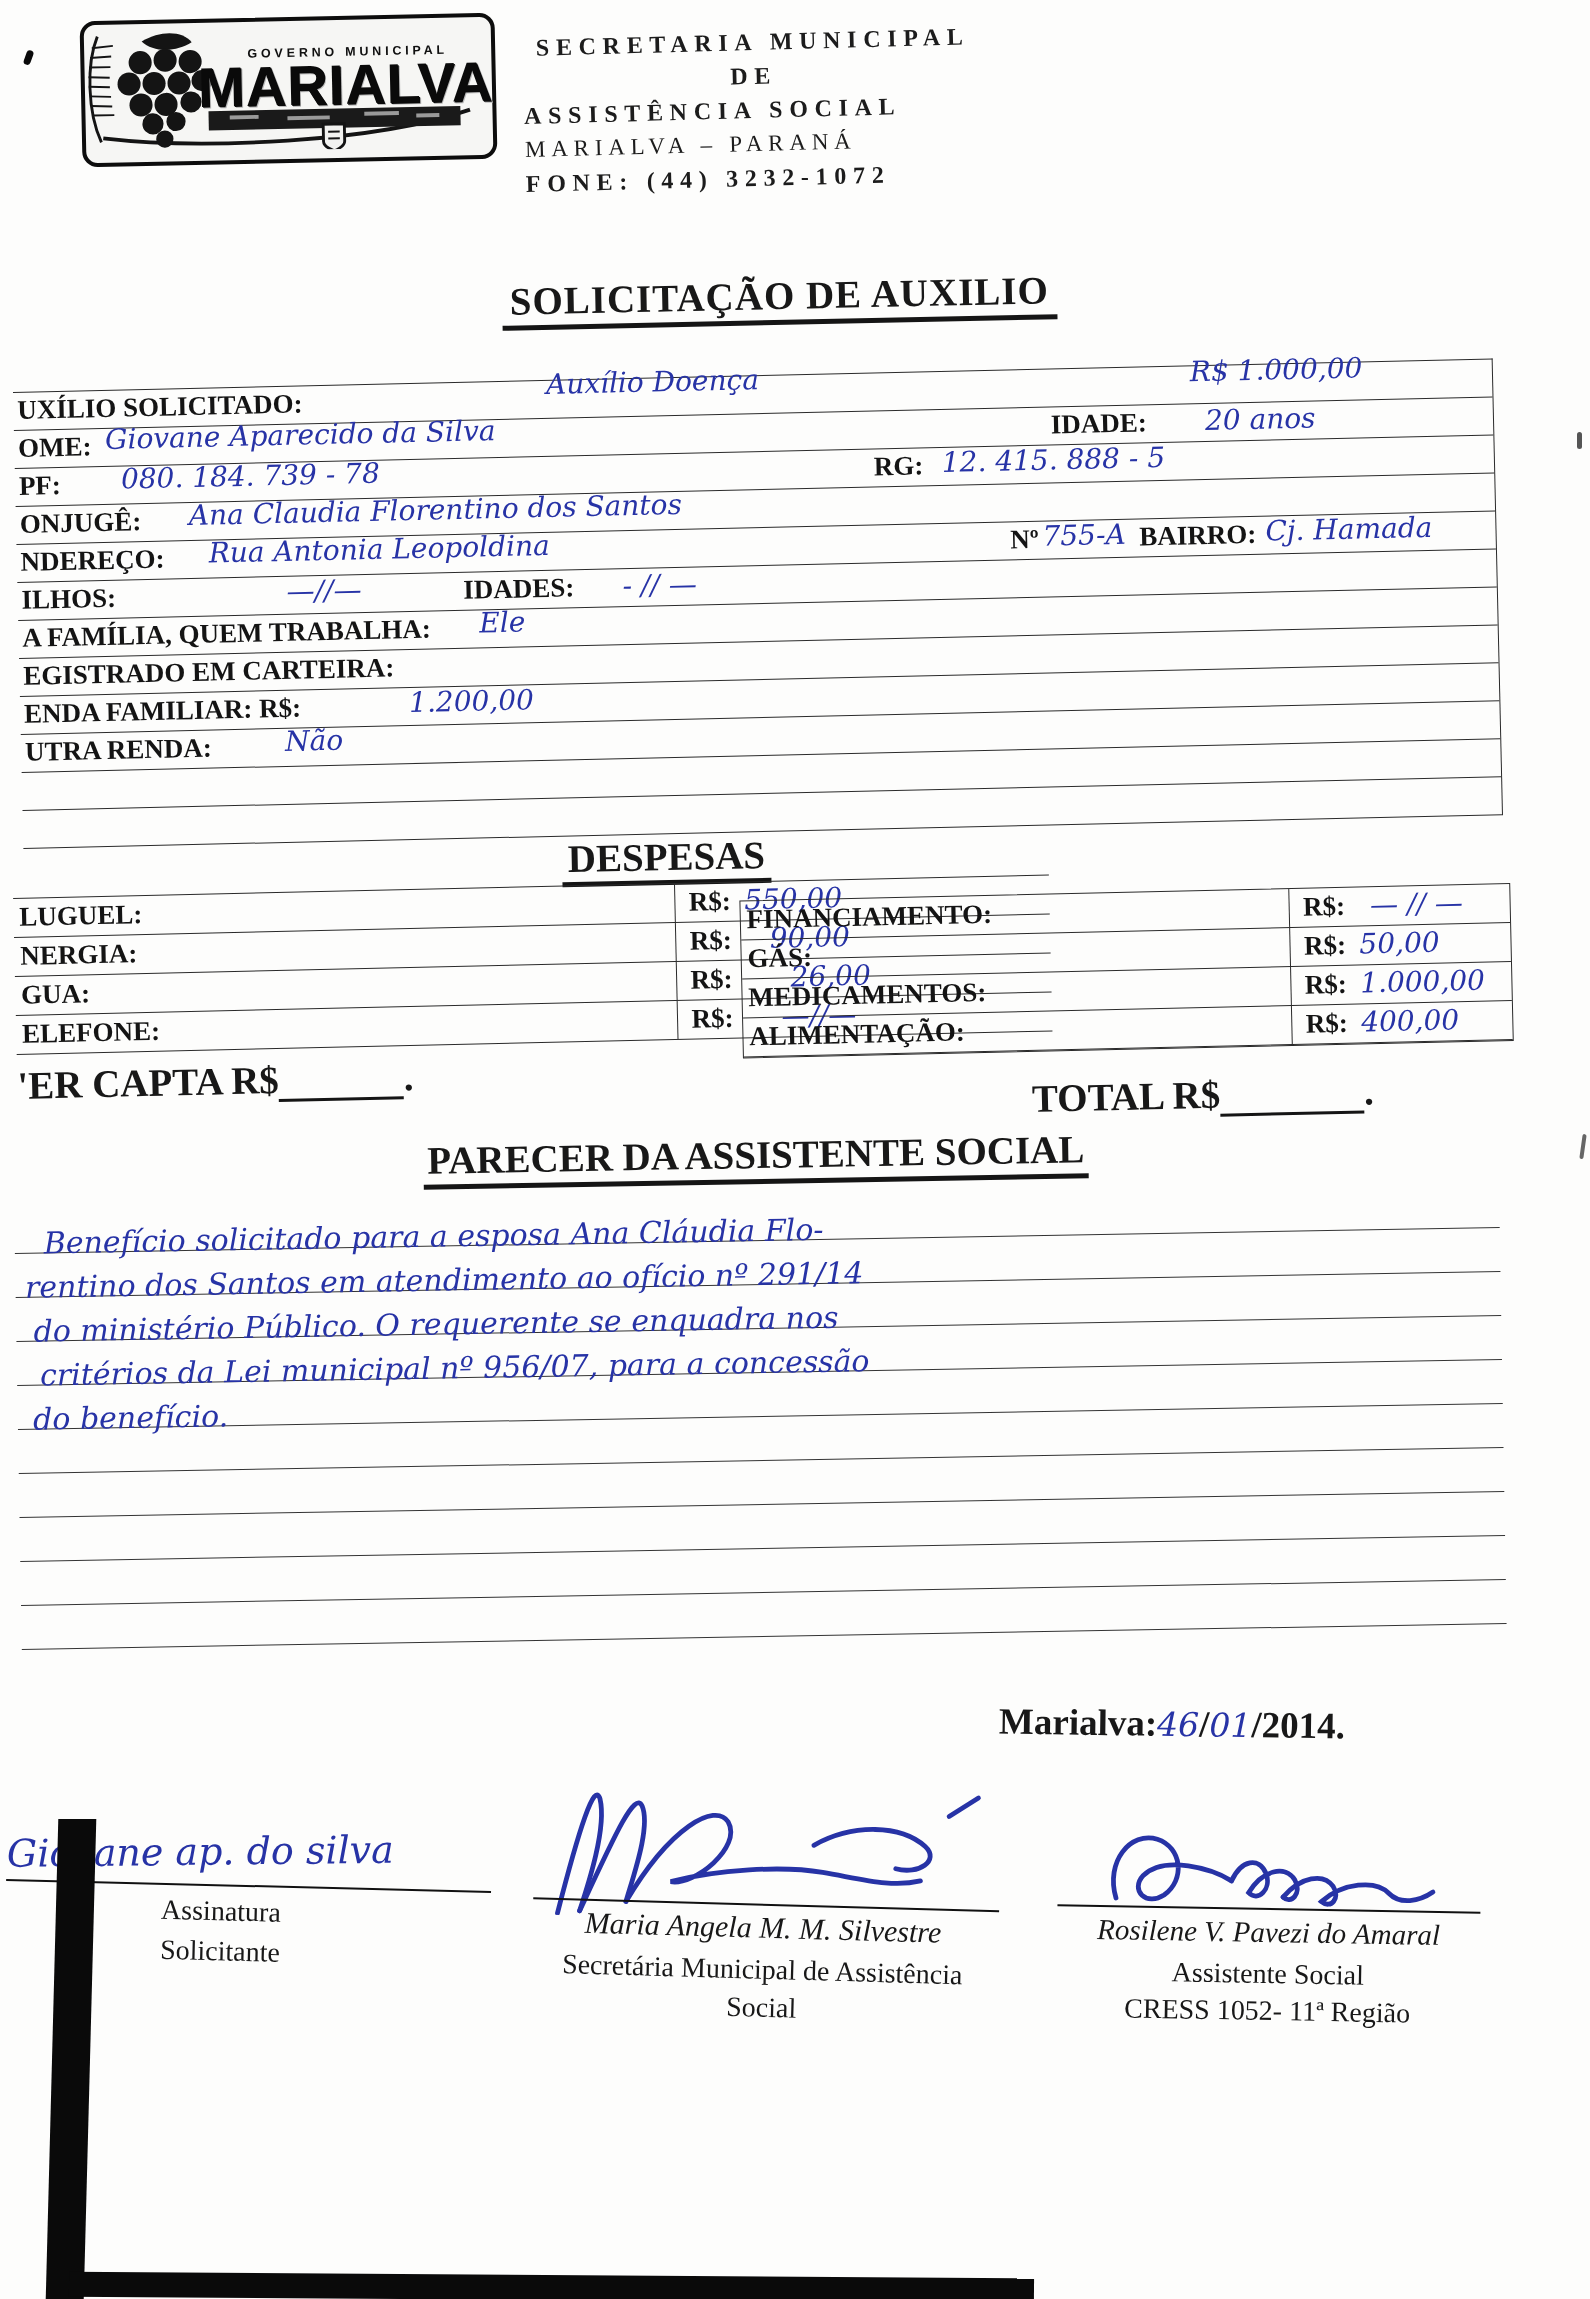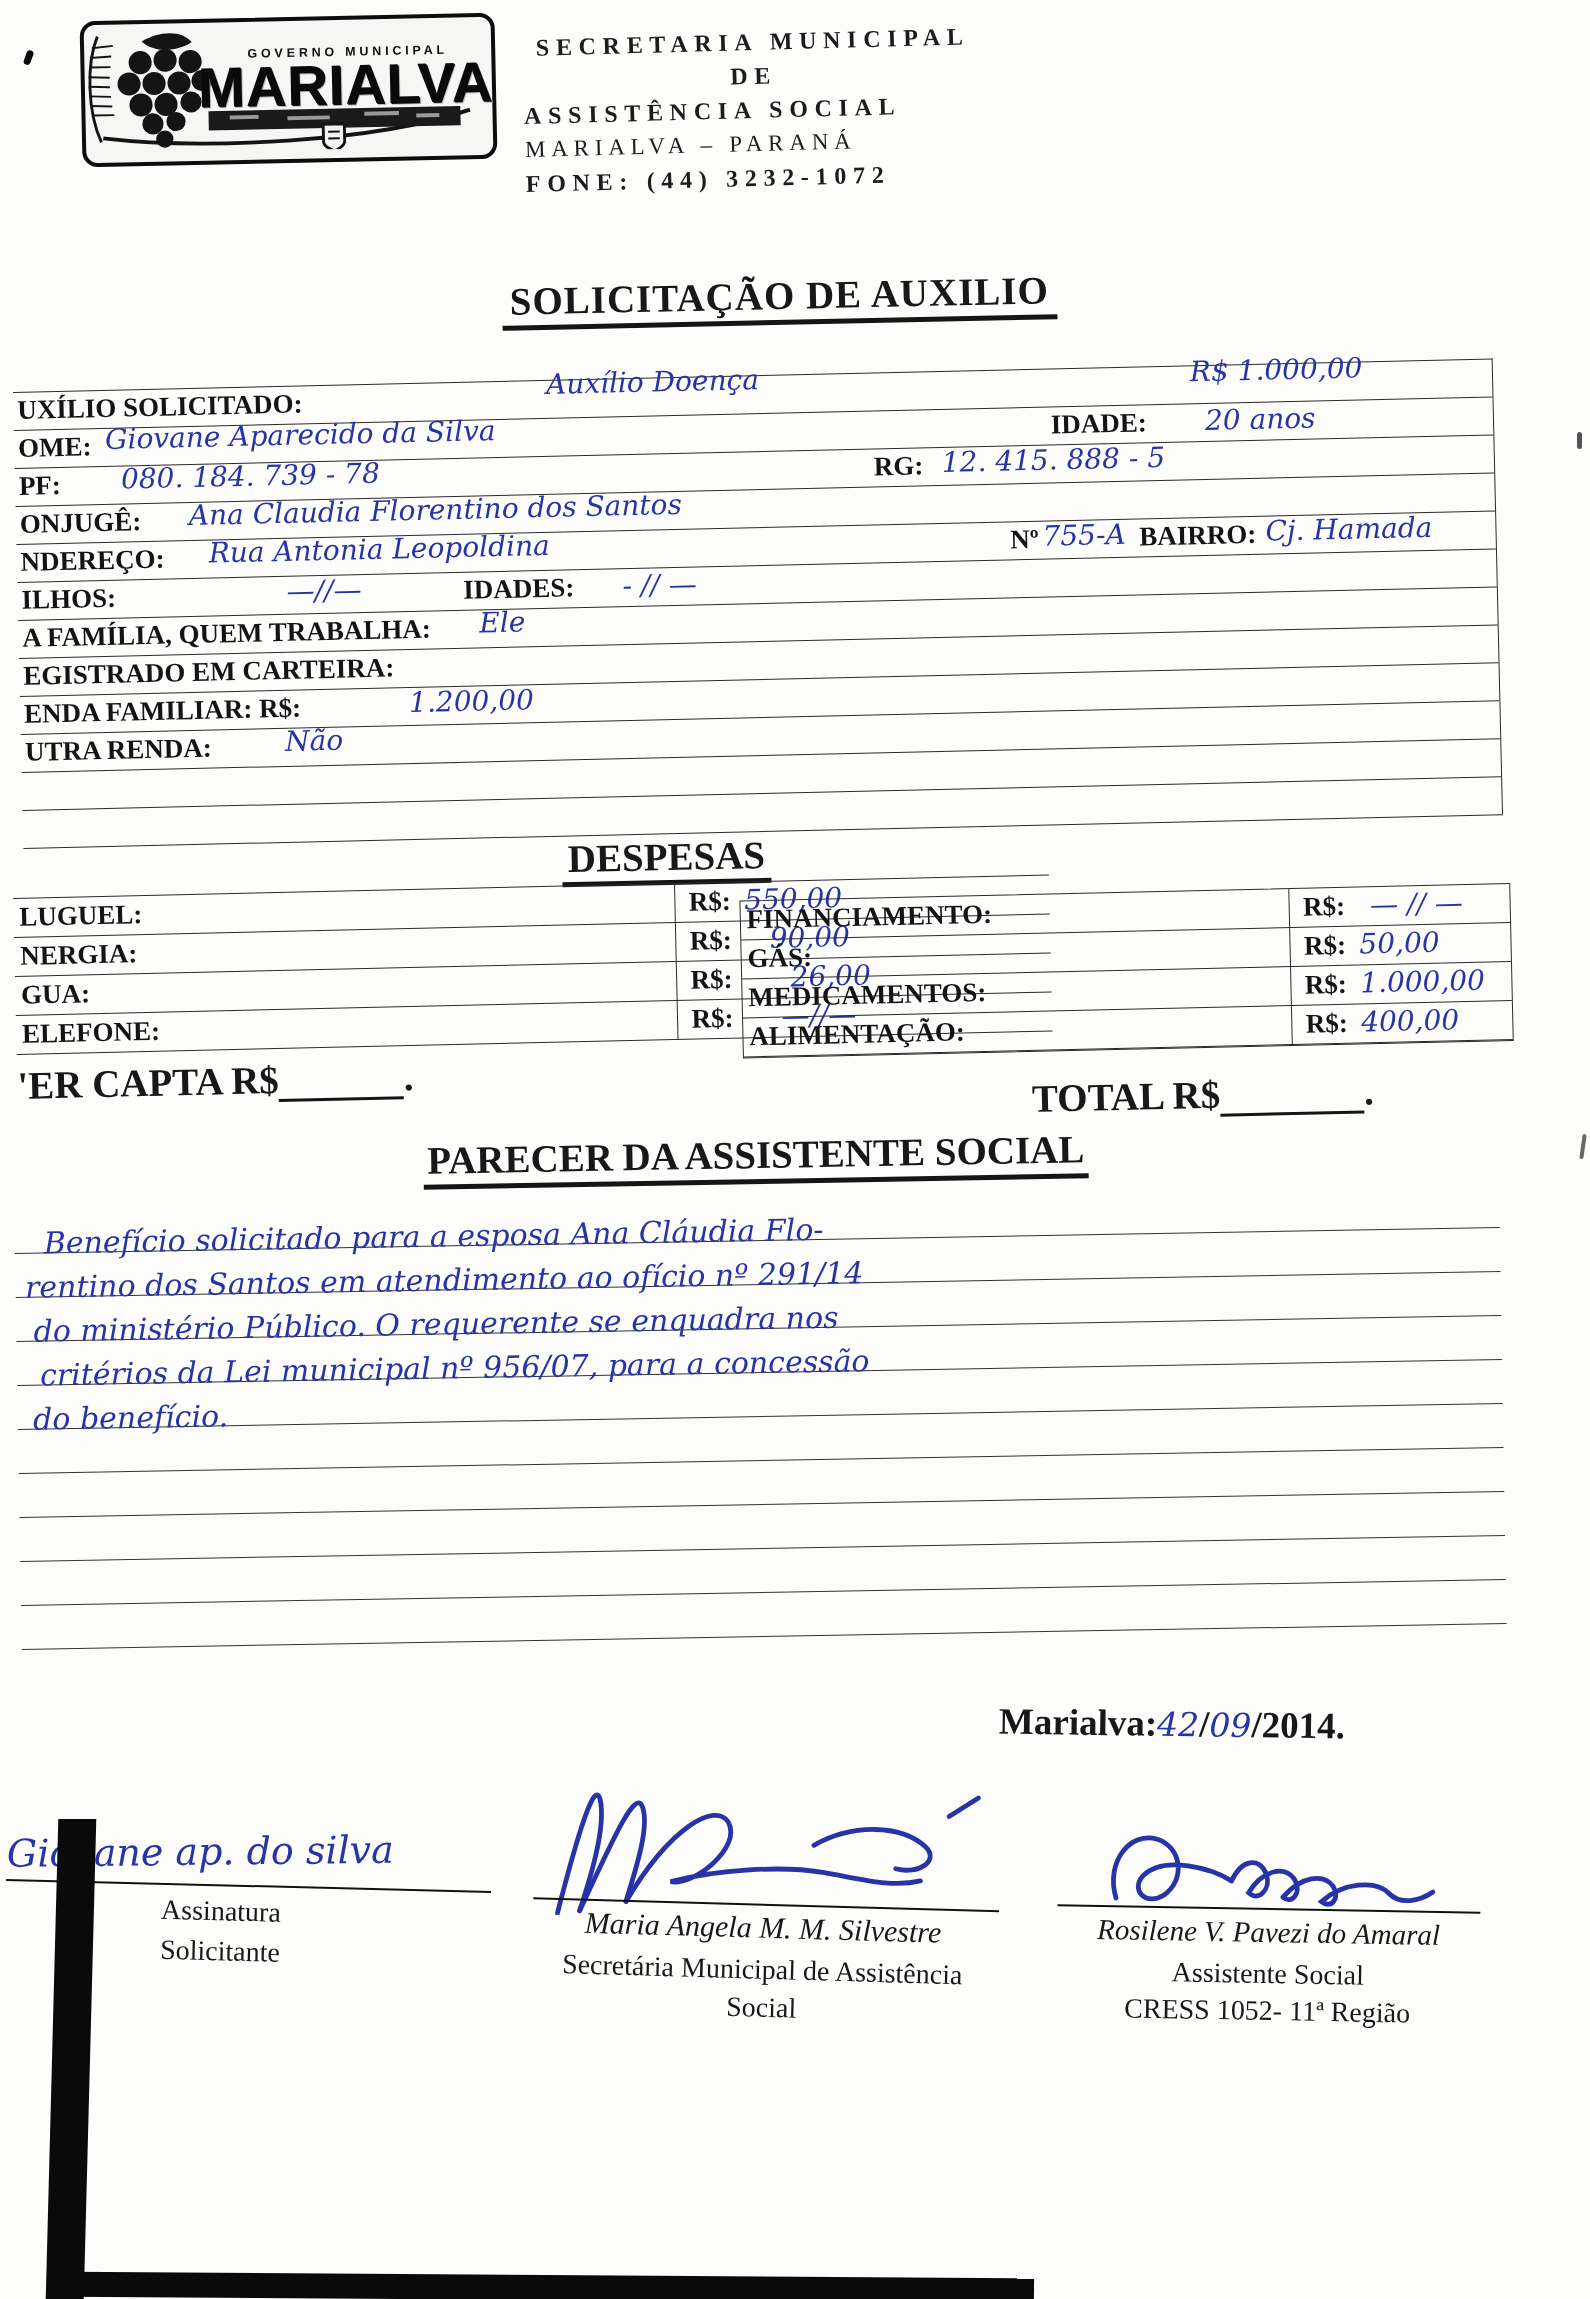--- a/index.html
+++ b/index.html
@@ -252,21 +252,21 @@
         </div>
       <div class="pline"></div>
       <div class="pline"></div>
       <div class="pline"></div>
       <div class="pline"></div>
       <div class="pline"></div>
     </div>
   </div>
 
   <div class="abs" id="date-block">
-    <span class="b">Marialva:</span><span class="hw">42</span><span class="b">/</span><span class="hw">09</span><span class="b">/2014.</span>
+    <span class="b">Marialva:</span><span class="hw">46</span><span class="b">/</span><span class="hw">01</span><span class="b">/2014.</span>
   </div>
 
   <div class="abs" id="sig1">
     <span class="hw" style="position:absolute;left:4.8px;top:5.8px;font-size:38px;transform:rotate(-2deg);">Giovane ap. do silva</span>
     <div class="sig-line" style="left:4.8px;top:60px;width:485px;"></div>
     <div class="sig-role" style="left:38px;top:71px;width:365px;">Assinatura</div>
     <div class="sig-role" style="left:38px;top:111px;width:365px;">Solicitante</div>
   </div>
 
   <div class="abs" id="sig2">

